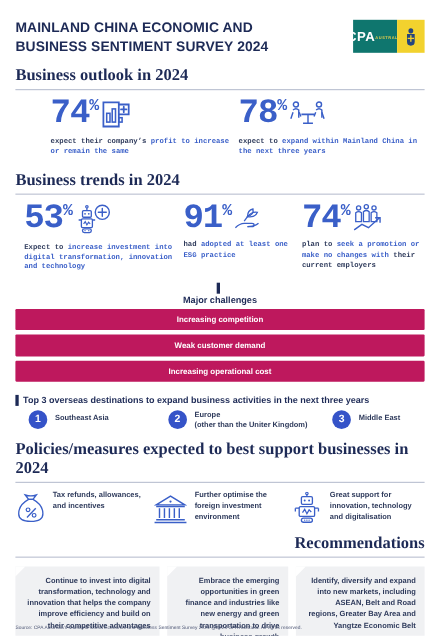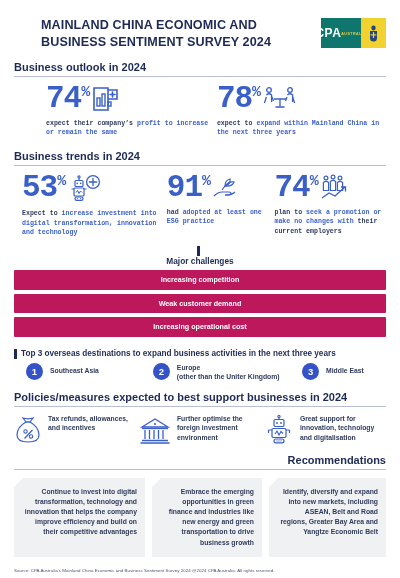--- a/index.html
+++ b/index.html
@@ -7,33 +7,33 @@
     width:400px;height:578px;
     background:#ffffff;
     font-family:"Liberation Sans", sans-serif;
     color:#2a3758;
     overflow:hidden;
     position:relative;
   }
   .page{width:400px;height:578px;position:relative;box-sizing:border-box;padding:0 14px;}
 
   
-  .header{display:flex;align-items:flex-start;justify-content:flex-end;padding-top:17px;}
+  .header{display:flex;align-items:flex-start;justify-content:space-between;padding-top:17px;}
   .title{
     font-size:12.6px;font-weight:bold;line-height:1.32;
     letter-spacing:.1px;color:#1d2a56;max-width:280px;
   }
   .logo{width:65px;height:30px;display:flex;flex-shrink:0;margin-top:1px;}
   .logo-blue{background:#0f766e;width:40px;height:30px;display:flex;align-items:center;justify-content:center;}
   .logo-cpa{color:#ffffff;font-size:12px;font-weight:bold;line-height:1;letter-spacing:.4px;}
   .logo-aus{color:#e8cf4a;font-size:3.6px;font-weight:bold;letter-spacing:.5px;margin-top:1.5px;}
   .logo-yellow{background:#f2d22e;width:25px;height:30px;display:flex;align-items:center;justify-content:center;}
 
   
-  .sec-head{font-size:11px;font-weight:bold;color:#1d2a56;margin:0 0 3px 0;}
+  .sec-head{font-size:15px;font-weight:bold;color:#1d2a56;margin:0 0 3px 0;font-family:Liberation Serif, serif;}
   .sec-rule{height:1px;background:#b9bfd0;width:100%;margin-bottom:2px;}
   .sec-block{margin-top:11px;}
 
   
   .stats{display:flex;margin-top:7px;}
   .stat{display:flex;flex-direction:column;font-family:Liberation Mono, monospace;}
   .stat-top{display:flex;align-items:flex-start;}
   .pct{font-size:31px;font-weight:bold;color:#3a5fc8;line-height:.95;letter-spacing:-1px;}
   .pct sup{font-size:15px;font-weight:bold;vertical-align:super;line-height:1;}
   .stat-ico{margin-left:2px;margin-top:1px;}

